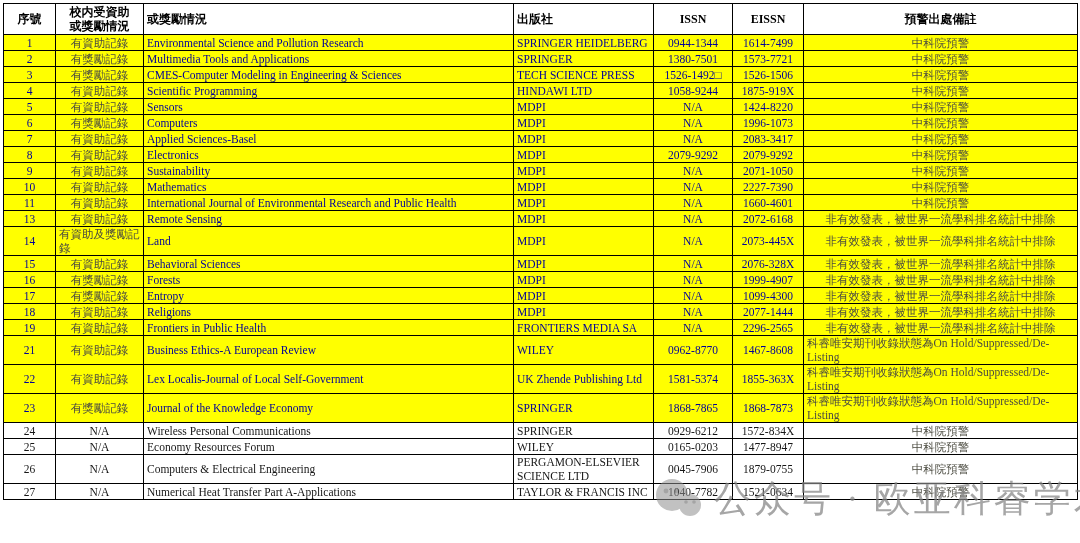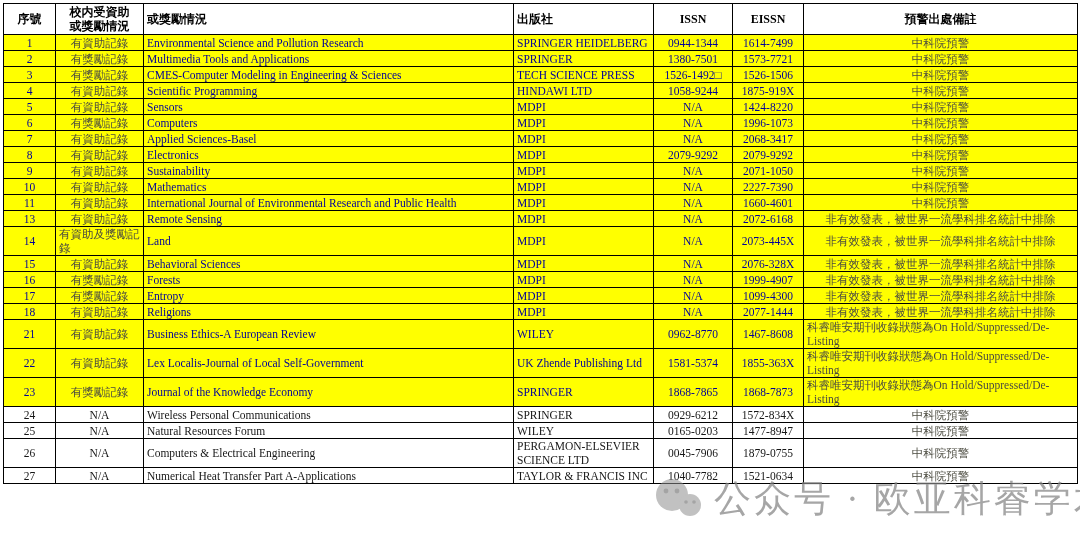--- a/index.html
+++ b/index.html
@@ -148,21 +148,21 @@
           <td class="al-center latin-hl">N/A</td>
           <td class="al-center latin-hl">1996-1073</td>
           <td class="al-center cn-text">中科院預警</td>
         </tr>
         <tr class="hl">
           <td class="al-center latin-hl">7</td>
           <td class="al-center cn-text">有資助記錄</td>
           <td class="al-left latin-hl">Applied Sciences-Basel</td>
           <td class="al-left latin-hl">MDPI</td>
           <td class="al-center latin-hl">N/A</td>
-          <td class="al-center latin-hl">2068-3417</td>
+          <td class="al-center latin-hl">2083-3417</td>
           <td class="al-center cn-text">中科院預警</td>
         </tr>
         <tr class="hl">
           <td class="al-center latin-hl">8</td>
           <td class="al-center cn-text">有資助記錄</td>
           <td class="al-left latin-hl">Electronics</td>
           <td class="al-left latin-hl">MDPI</td>
           <td class="al-center latin-hl">2079-9292</td>
           <td class="al-center latin-hl">2079-9292</td>
           <td class="al-center cn-text">中科院預警</td>
@@ -239,20 +239,29 @@
           <td class="al-center latin-hl">1099-4300</td>
           <td class="al-center cn-text">非有效發表，被世界一流學科排名統計中排除</td>
         </tr>
         <tr class="hl">
           <td class="al-center latin-hl">18</td>
           <td class="al-center cn-text">有資助記錄</td>
           <td class="al-left latin-hl">Religions</td>
           <td class="al-left latin-hl">MDPI</td>
           <td class="al-center latin-hl">N/A</td>
           <td class="al-center latin-hl">2077-1444</td>
+          <td class="al-center cn-text">非有效發表，被世界一流學科排名統計中排除</td>
+        </tr>
+        <tr class="hl">
+          <td class="al-center latin-hl">19</td>
+          <td class="al-center cn-text">有資助記錄</td>
+          <td class="al-left latin-hl">Frontiers in Public Health</td>
+          <td class="al-left latin-hl">FRONTIERS MEDIA SA</td>
+          <td class="al-center latin-hl">N/A</td>
+          <td class="al-center latin-hl">2296-2565</td>
           <td class="al-center cn-text">非有效發表，被世界一流學科排名統計中排除</td>
         </tr>
         <tr class="hl">
           <td class="al-center latin-hl">21</td>
           <td class="al-center cn-text">有資助記錄</td>
           <td class="al-left latin-hl">Business Ethics-A European Review</td>
           <td class="al-left latin-hl">WILEY</td>
           <td class="al-center latin-hl">0962-8770</td>
           <td class="al-center latin-hl">1467-8608</td>
           <td class="al-left cn-text">科睿唯安期刊收錄狀態為On Hold/Suppressed/De-Listing</td>
@@ -280,21 +289,21 @@
           <td class="al-center plain">N/A</td>
           <td class="al-left latin-plain">Wireless Personal Communications</td>
           <td class="al-left latin-plain">SPRINGER</td>
           <td class="al-center latin-plain">0929-6212</td>
           <td class="al-center latin-plain">1572-834X</td>
           <td class="al-center cn-text">中科院預警</td>
         </tr>
         <tr>
           <td class="al-center latin-plain">25</td>
           <td class="al-center plain">N/A</td>
-          <td class="al-left latin-plain">Natural Resources Forum</td>
+          <td class="al-left latin-plain">Economy Resources Forum</td>
           <td class="al-left latin-plain">WILEY</td>
           <td class="al-center latin-plain">0165-0203</td>
           <td class="al-center latin-plain">1477-8947</td>
           <td class="al-center cn-text">中科院預警</td>
         </tr>
         <tr>
           <td class="al-center latin-plain">26</td>
           <td class="al-center plain">N/A</td>
           <td class="al-left latin-plain">Computers &amp; Electrical Engineering</td>
           <td class="al-left latin-plain">PERGAMON-ELSEVIER SCIENCE LTD</td>

